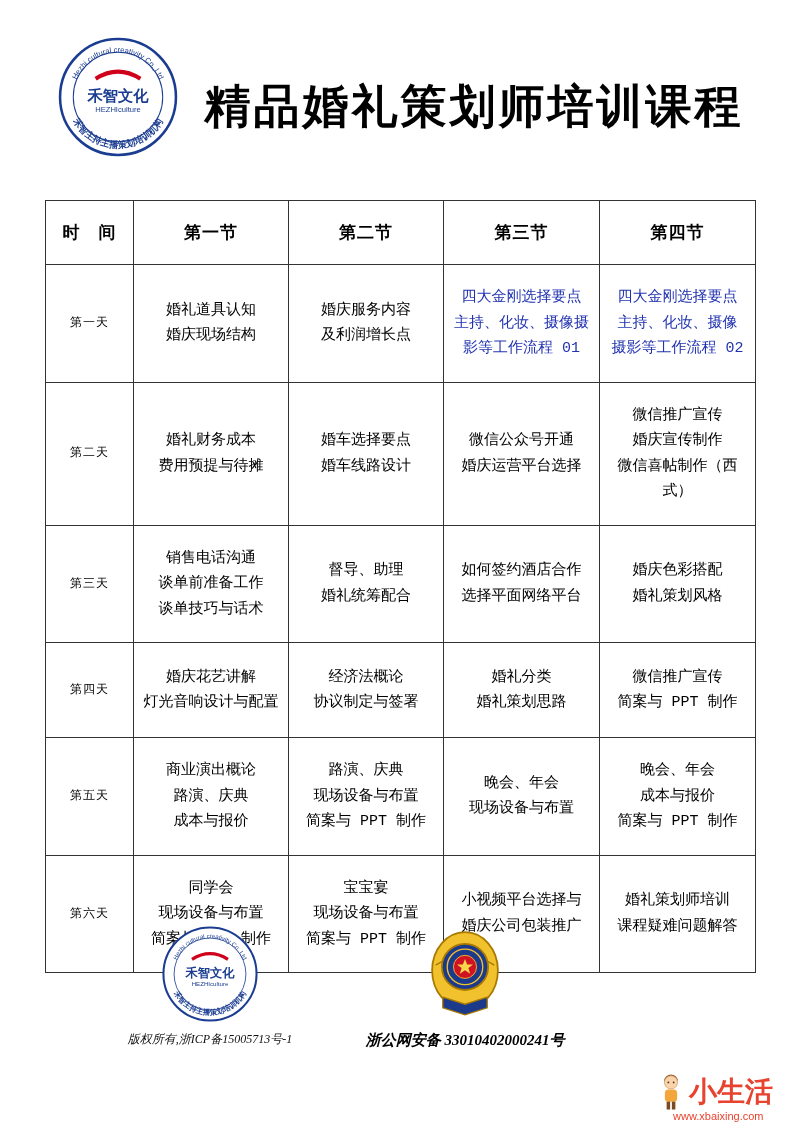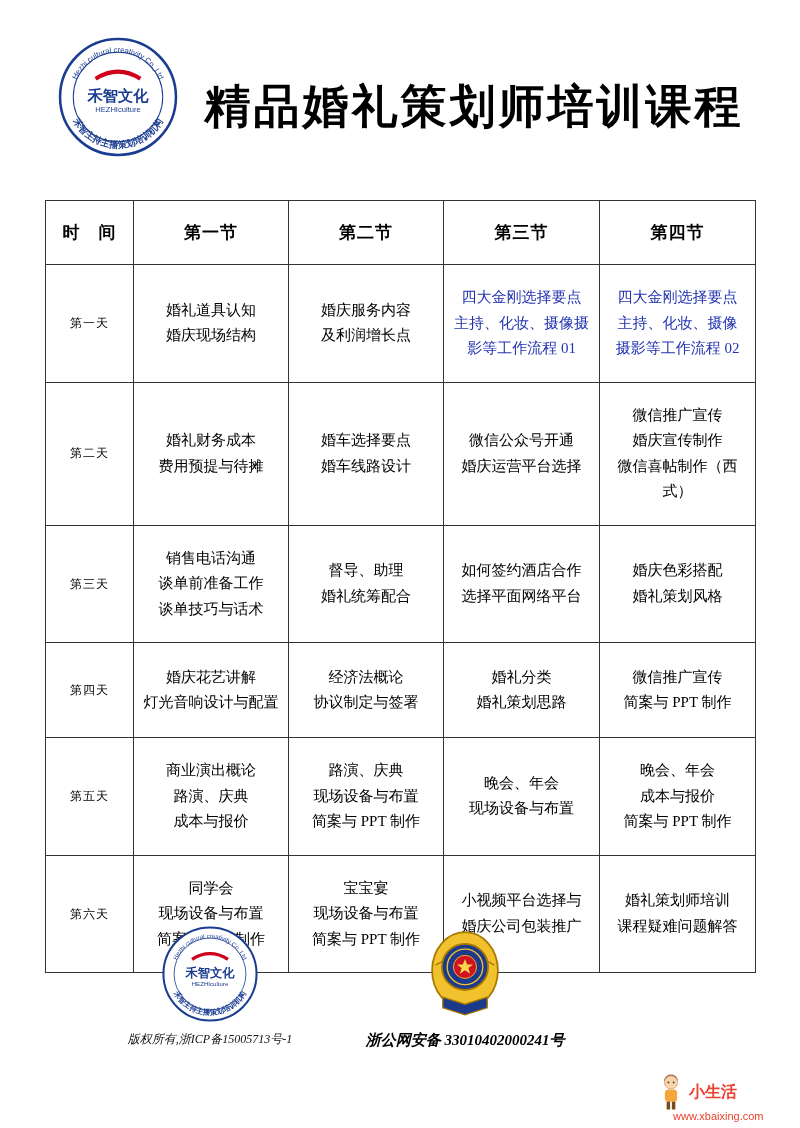--- a/index.html
+++ b/index.html
@@ -8,21 +8,21 @@
   .page { position:relative; width:800px; height:1128px; margin:0 auto; background:#fff; overflow:hidden; }
 
   
   .header { position:absolute; top:28px; left:45px; right:45px; height:160px; }
   .logo-wrap { position:absolute; left:12px; top:8px; width:122px; height:122px; }
   .title { position:absolute; left:140px; top:48px; width:578px; text-align:center;
            font-size:46px; font-weight:bold; letter-spacing:3px; color:#000; white-space:nowrap; }
 
   
   .schedule { position:absolute; top:200px; left:45px; width:710px; border-collapse:collapse; table-layout:fixed; }
-  .schedule th, .schedule td { border:1px solid #333; text-align:center; vertical-align:middle; padding:20px 6px; }
+  .schedule th, .schedule td { border:1px solid #333; text-align:center; vertical-align:middle; padding:20px 6px;font-family:Liberation Mono, monospace; }
   .schedule th { height:62px; font-size:17px; font-weight:bold; letter-spacing:1px; }
   .schedule td { height:95px; font-size:15px; line-height:1.7; white-space:pre-line; }
   td.day { font-size:12px; letter-spacing:1px; }
   td.blue { color:var(--course-blue,#2233b0); }
 
   
   .footer { position:absolute; top:925px; left:45px; right:45px; height:160px; }
   .f-col { position:absolute; top:0; text-align:center; }
   .f-left { left:55px; width:220px; }
   .f-center { left:295px; width:250px; }
@@ -31,21 +31,21 @@
   .caption { margin-top:8px;font-style:italic; }
   .copyright { font-size:12px; color:#111; }
   .police-caption { font-size:15px; font-weight:bold; color:#000; }
   .baidu-caption { font-size:14px; color:#111; }
   .baidu-cn { font-size:16px; font-weight:bold; color:var(--baidu-blue,#2932e1); line-height:1.2; margin-top:2px; }
   .baidu-en { font-size:7px; color:#777; letter-spacing:1px; }
 
   
   .watermark { position:absolute; right:8px; bottom:6px; width:135px; }
   .wm-top { display:flex; align-items:center; justify-content:flex-start; gap:4px; }
-  .wm-name { font-size:16px; font-weight:bold; color:var(--watermark-red,#e8432e);
+  .wm-name { font-size:28px; font-weight:bold; color:var(--watermark-red,#e8432e);
              font-family:"Liberation Sans","DejaVu Sans",sans-serif; }
   .wm-url { font-size:11px; color:var(--watermark-red,#e8432e); margin-left:16px; margin-top:-2px;
             font-family:"Liberation Sans","DejaVu Sans",sans-serif; }
 </style>
 </head>
 <body>
 
 <div class="page">
 
   <div class="header">

